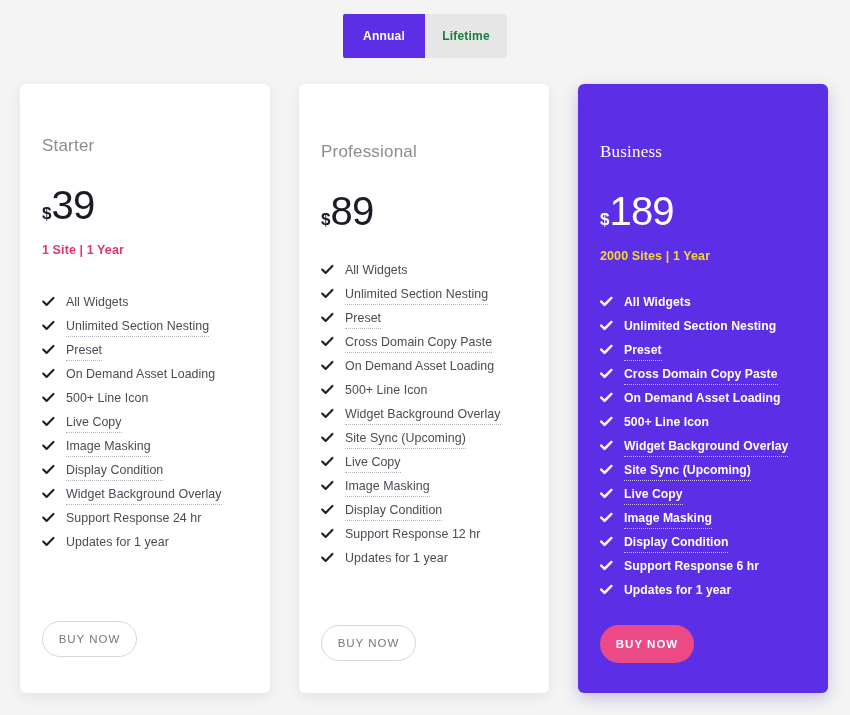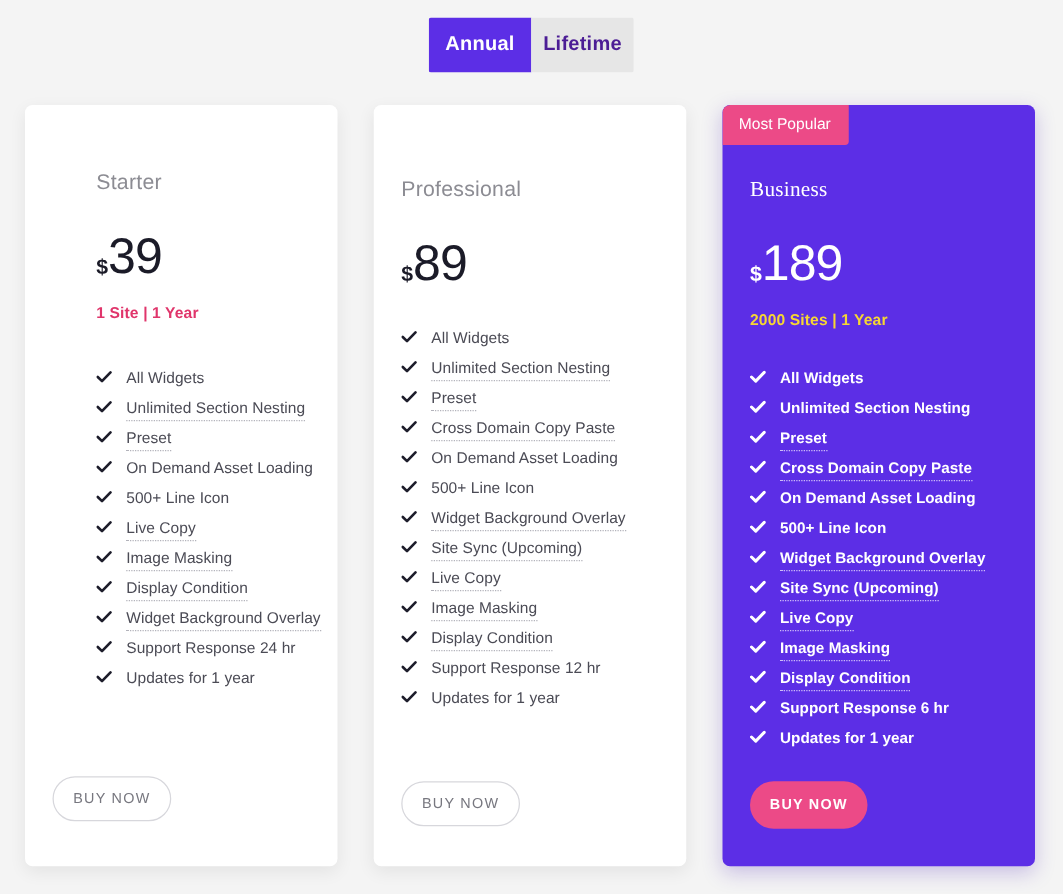--- a/index.html
+++ b/index.html
@@ -30,53 +30,53 @@
     display: flex;
     border-radius: 2px;
     overflow: hidden;
   }
   .toggle-tab {
     width: 82px;
     height: 44px;
     display: flex;
     align-items: center;
     justify-content: center;
-    font-size: 16px;
+    font-size: 12px;
     font-weight: bold;
     letter-spacing: 0.2px;
     cursor: pointer;
     user-select: none;
   }
   .toggle-tab.active {
     background: #5c2ee6;
     color: #ffffff;
   }
   .toggle-tab.inactive {
     background: #e6e6e6;
-    color: #4c1d95;
+    color: #15803d;
   }
 
   
   .cards {
     position: absolute;
     top: 84px;
     left: 0;
     width: 850px;
     height: 612px;
   }
 
   .card {
     position: absolute;
     top: 0;
     border-radius: 6px;
     background: #ffffff;
     box-shadow: 0 4px 14px rgba(0,0,0,0.07);
     overflow: hidden;
   }
-  .card-1 { left: 20px;  width: 250px; height: 609px; padding-left: 35px; }
+  .card-1 { left: 20px;  width: 250px; height: 609px; }
   .card-2 { left: 299px; width: 250px; height: 609px; }
   .card-3 {
     left: 578px;
     width: 250px;
     height: 609px;
     background: #5c2ee6;
     box-shadow: 0 5px 16px rgba(70,30,180,0.25);
   }
 
   
@@ -425,21 +425,20 @@
             <span class="feature-label">Updates for 1 year</span>
           </li>
         </ul>
     </div>
     <div class="buy-wrap" style="top:541px">
       <button class="buy-btn">BUY NOW</button>
     </div>
   </div>
 
   <div class="card card-3">
-    <div class="badge">Most Popular</div>
     <div class="card-body">
       <div class="plan-name" style="margin-top:58px">Business</div>
       <div class="price-row" style="margin-top:29px">
         <span class="currency">$</span>
         <span class="amount">189</span>
       </div>
       <div class="price-note" style="margin-top:18px">2000 Sites | 1 Year</div>
       <ul class="features" style="margin-top:32px">
           <li class="feature">
             <span class="check">

